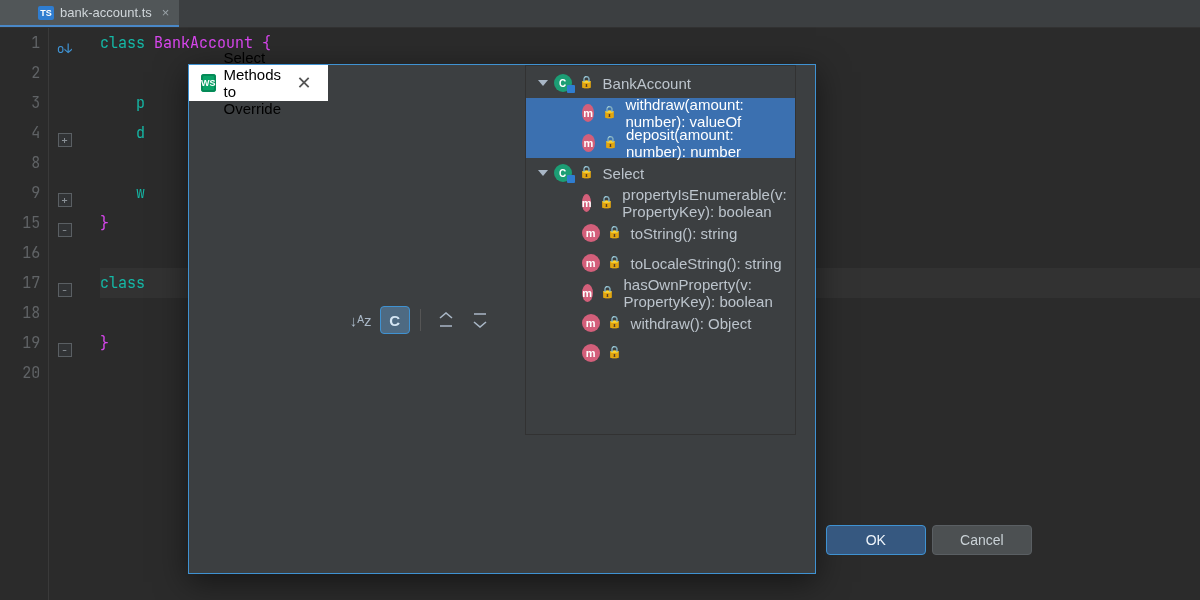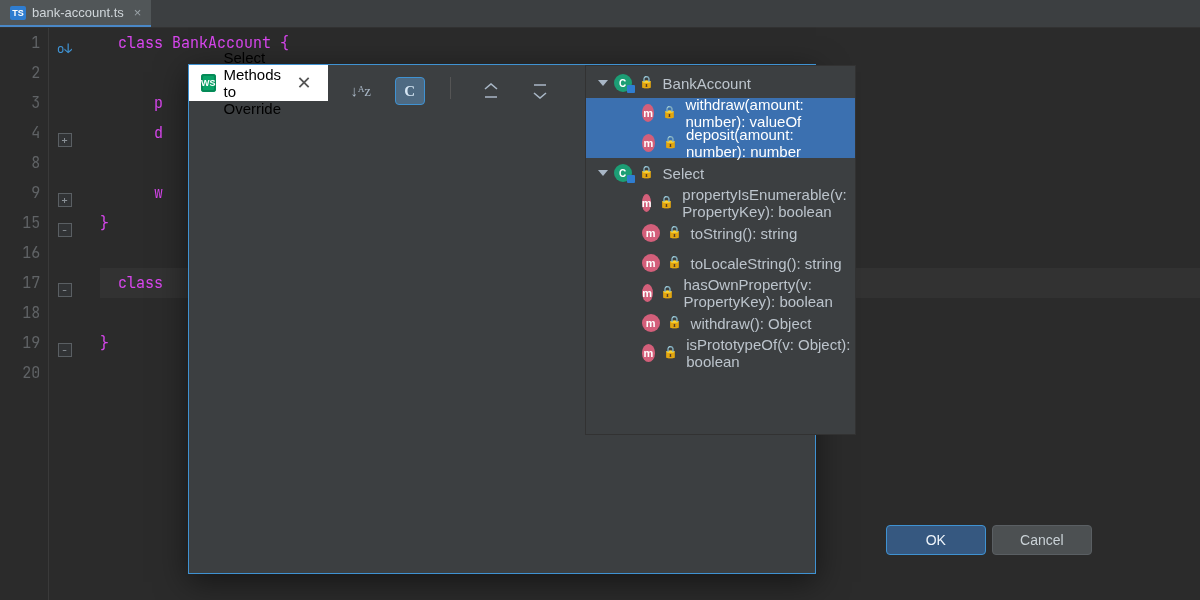--- a/index.html
+++ b/index.html
@@ -32,20 +32,21 @@
     cursor: pointer;
   }
   .tab .ts-badge {
     background: #2f7dd0;
     color: #fff;
     font-size: 9px;
     font-weight: bold;
     width: 16px; height: 14px;
     display: inline-flex; align-items: center; justify-content: center;
     border-radius: 2px;
+    margin-left: 28px;
   }
   .tab .close-x { color: #9aa3a8; font-size: 13px; margin-left: 4px; }
 
   .editor-area {
     position: absolute;
     top: 28px; left: 0; right: 0; bottom: 0;
     display: flex;
     font-family: "JetBrains Mono", Consolas, monospace;
     font-size: 15px;
     line-height: 30px;
@@ -69,21 +70,21 @@
     line-height:12px;font-size:11px;color:#8a9096;background:#313335;
     margin-top:8px;
   }
   .override-icon {
     color:#3f92d2;font-size:13px;display:inline-block;margin-top:6px;
   }
   .code-col {
     padding-left: 20px;
     white-space: pre;
   }
-  .kw { color: #d946ef; margin-left: 18px; }
+  .kw { color: #14b8a6; }
   .ident { color: #d946ef; }
   .caret-line { background: #323232; display:inline-block; width: 1100px; }
 
   
   .dialog {
     position: absolute;
     top: 64px; left: 188px;
     width: 628px; height: 510px;
     background: #3c3f41;
     border: 1px solid #3f92d2;
@@ -106,23 +107,22 @@
     display:inline-flex;align-items:center;justify-content:center;
     color:#fff;font-size:9px;font-weight:bold;border-radius:3px;
     box-shadow: inset 0 0 0 2px #048a57;
   }
   .dialog-close {
     margin-left:auto;color:#555;font-size:18px;cursor:pointer;line-height:1;
     padding:0 4px;
   }
 
   .dialog-toolbar {
-    display:flex;align-items:flex-start;gap:19px;
+    display:flex;align-items:center;gap:4px;
     padding: 12px 18px 10px;
-    font-family: Liberation Serif, serif;
   }
   .toolbtn {
     width:30px;height:28px;display:inline-flex;align-items:center;justify-content:center;
     color:#a9b7c6;border-radius:4px;font-size:15px;cursor:pointer;
   }
   .toolbtn.active {
     background:#4e6a82;color:#d5e6f4;border:1px solid #3f92d2;font-weight:bold;
   }
   .toolsep { width:1px;height:22px;background:#555;margin:0 6px; }
 
@@ -278,21 +278,20 @@
         <span>hasOwnProperty(v: PropertyKey): boolean</span>
       </div>
       <div class="node child">
         <span class="m-icon">m</span>
         <span class="lock-icon">🔒</span>
         <span>withdraw(): Object</span>
       </div>
       <div class="node child">
         <span class="m-icon">m</span>
         <span class="lock-icon">🔒</span>
-        <span>isPrototypeOf(v: Object): boolean</span>
       </div>
     </div>
 
   <div class="dialog-buttons">
     <button class="btn primary">OK</button>
     <button class="btn">Cancel</button>
   </div>
 </div>
 
 </body></html>

